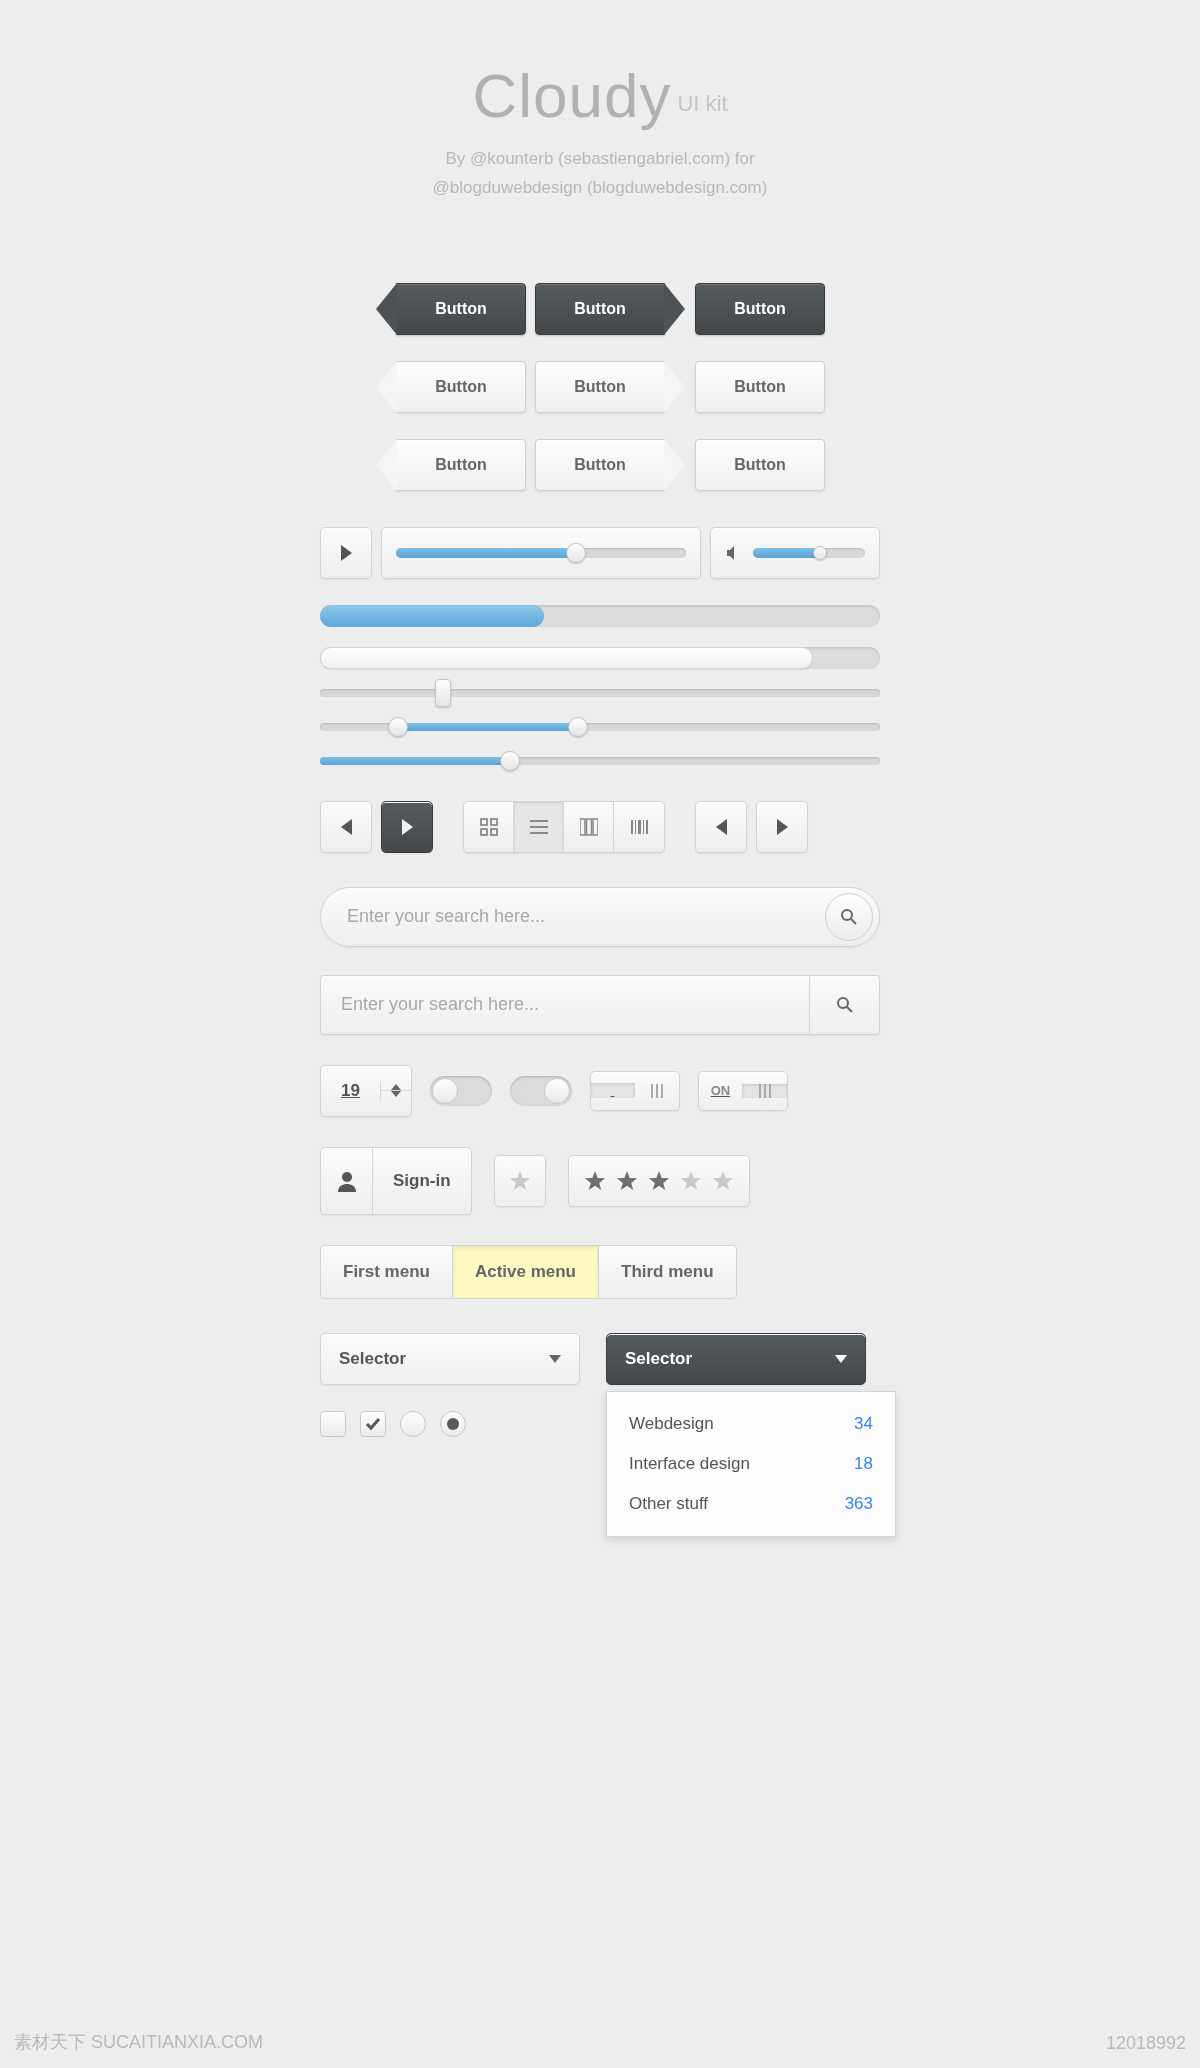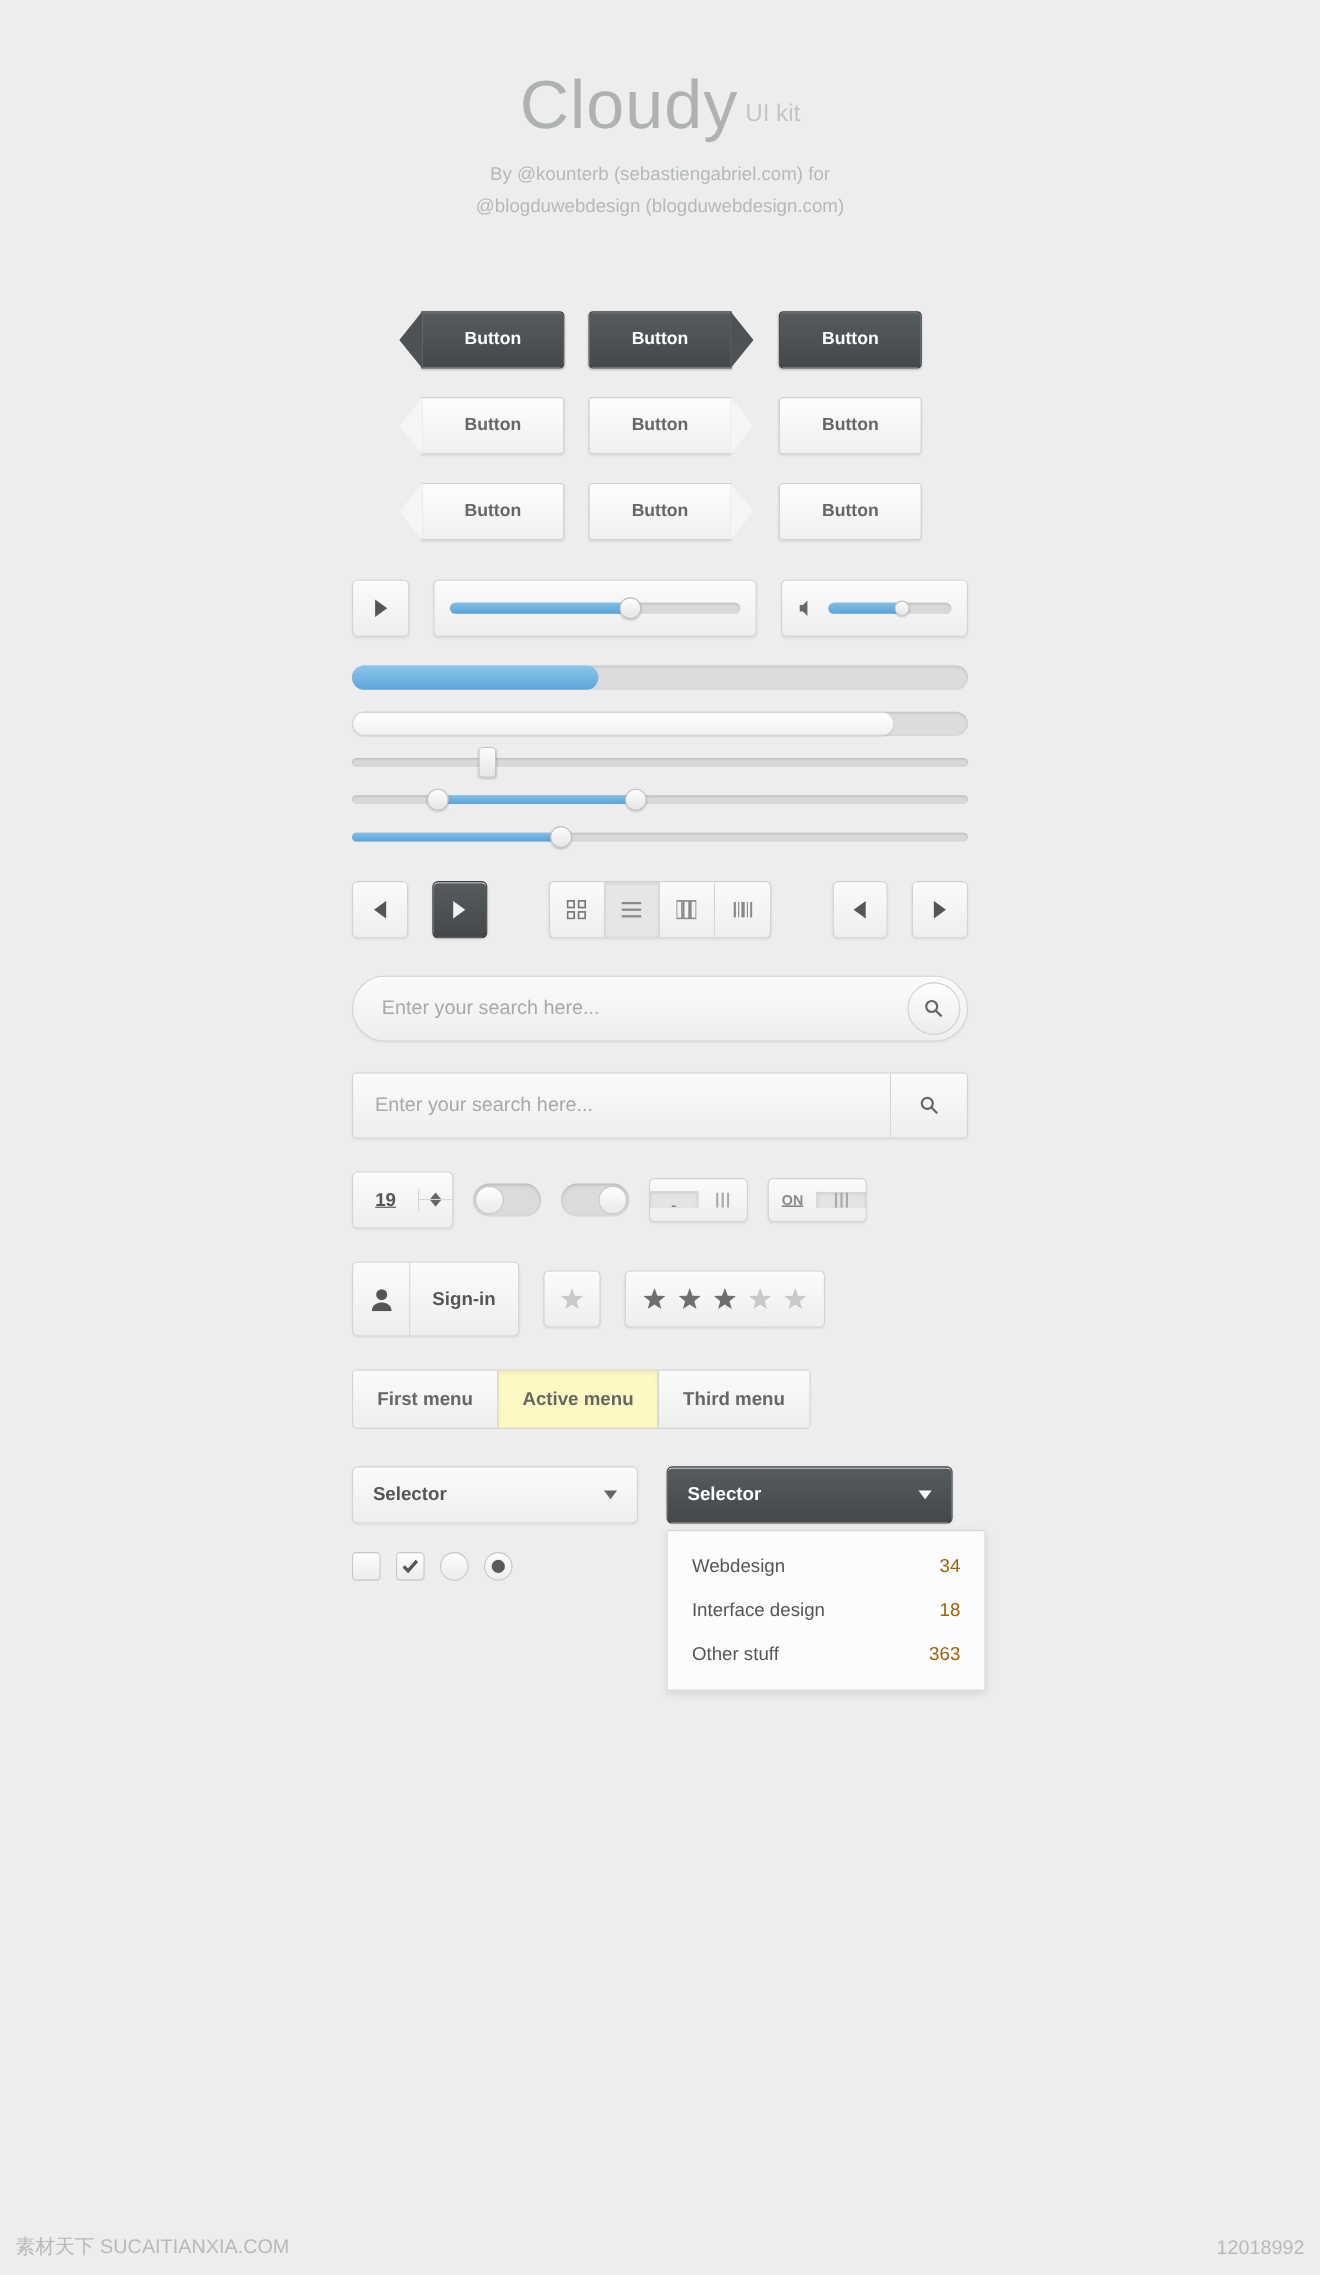--- a/index.html
+++ b/index.html
@@ -10,21 +10,21 @@
   color: #555;
   width: 1200px;
   padding: 60px 0 120px;
 }
 .stage { width: 560px; margin: 0 auto; position: relative; }
 .header { text-align: center; margin-bottom: 80px; }
 .title { font-size: 62px; font-weight: 300; color: #aeb2b3; letter-spacing: 1px; }
 .subtitle { font-size: 22px; color: #c3c6c7; margin-left: 6px; position: relative; top: -6px; }
 .credits { color: #b5b9ba; font-size: 17px; margin-top: 14px; line-height: 1.7; }
 
-.row { display: flex; gap: 22px; margin-bottom: 26px; }
+.row { display: flex; gap: 9px; margin-bottom: 26px; }
 .center { justify-content: center; }
 
 .btn {
   background: linear-gradient(#fdfdfd, #f0f0f0);
   border: 1px solid #cfcfcf;
   border-radius: 4px;
   height: 52px; width: 130px;
   display: flex; align-items: center; justify-content: center;
   font-size: 16px; font-weight: 600; color: #666;
   box-shadow: 0 1px 2px rgba(0,0,0,.08), inset 0 1px 0 #fff;
@@ -92,21 +92,21 @@
 .tabs .tab { height:54px; padding:0 22px; display:flex; align-items:center; font-weight:600; color:#666; border:1px solid #d3d3d3; background:linear-gradient(#fbfbfb,#eeeeee); margin-left:-1px;}
 .tabs .tab:first-child{ border-radius:4px 0 0 4px; margin-left:0;}
 .tabs .tab:last-child{ border-radius:0 4px 4px 0;}
 .tabs .tab.active{ background:#fef9c3; box-shadow:inset 0 2px 4px rgba(0,0,0,.08);}
 
 .select { height:52px; width:260px; padding:0 18px; font-weight:600; justify-content:space-between;}
 .select.dark{ background:linear-gradient(#565b5e,#44484b); border-color:#3b3e40; color:#fff;}
 
 .dropdown { position:absolute; top:58px; left:0; width:290px; background:#fcfcfc; border:1px solid #d5d5d5; box-shadow:0 3px 8px rgba(0,0,0,.12); padding:12px 0;}
 .dropdown .item{ display:flex; justify-content:space-between; padding:10px 22px; font-size:17px;}
-.dropdown .item .cnt{ color:#a16207;}
+.dropdown .item .cnt{ color:#3b82f6;}
 
 .chk { width:26px; height:26px; border:1px solid #c8c8c8; border-radius:4px; background:linear-gradient(#fdfdfd,#ececec); display:flex;align-items:center;justify-content:center;}
 .radio { width:26px; height:26px; border-radius:50%; border:1px solid #c8c8c8; background:linear-gradient(#fdfdfd,#ececec); display:flex;align-items:center;justify-content:center;}
 .radio .d{ width:12px;height:12px;border-radius:50%;background:#5a5a5a;}
 
 .svg-ico { display:block; }
 .tri { width:0;height:0; }
 .tri.right{ border-left:11px solid #555; border-top:8px solid transparent; border-bottom:8px solid transparent;}
 .tri.left{ border-right:11px solid #555; border-top:8px solid transparent; border-bottom:8px solid transparent;}
 .tri.right.w{ border-left-color:#f2f2f2;}

